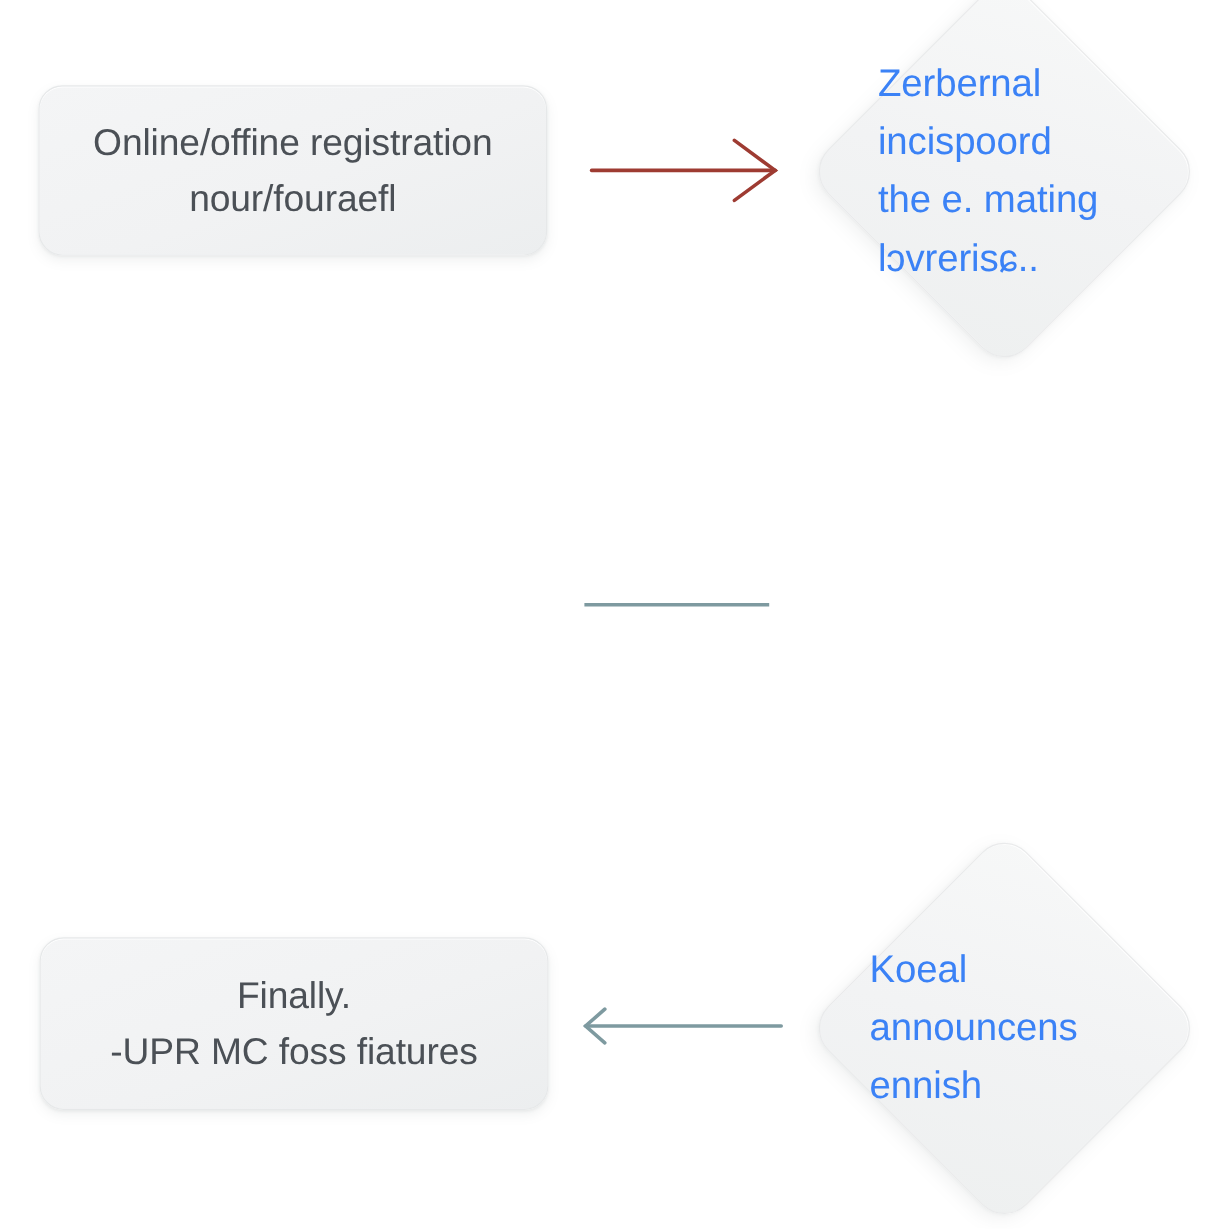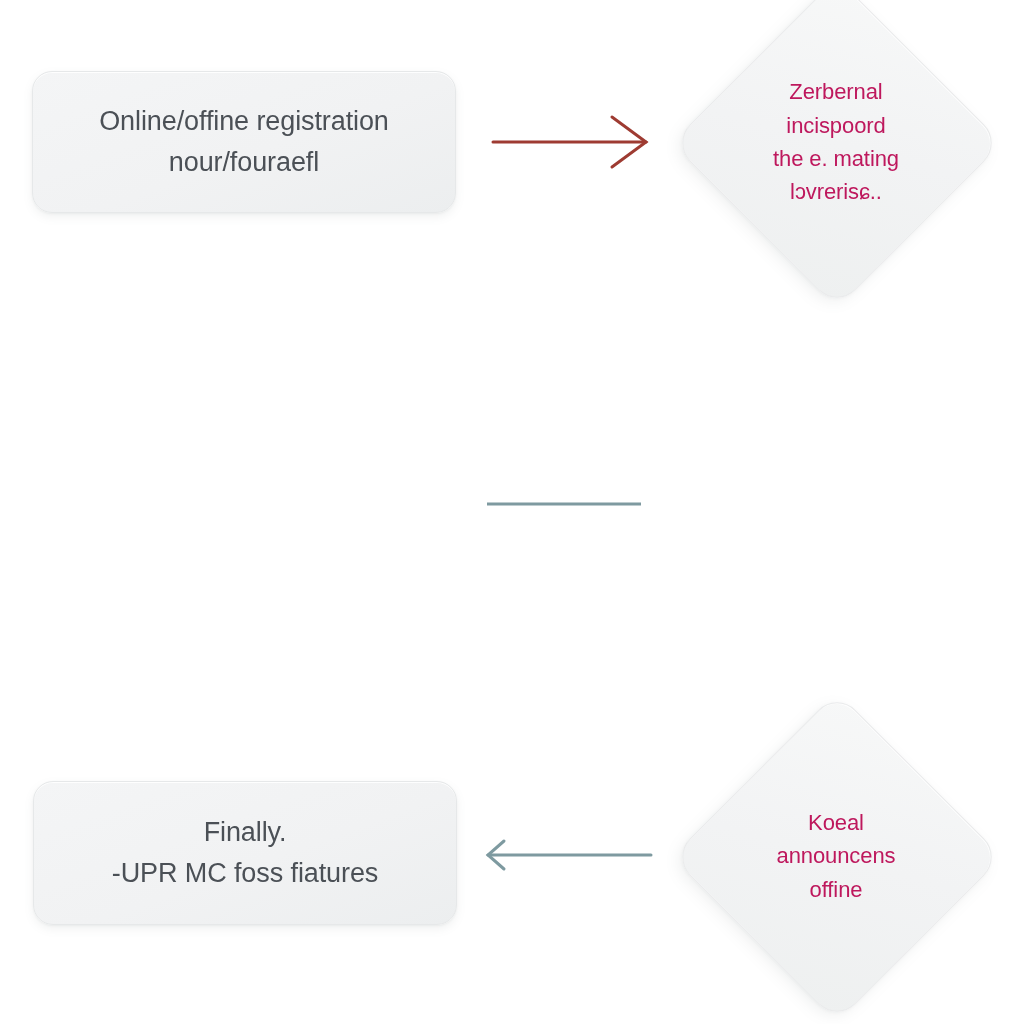--- a/index.html
+++ b/index.html
@@ -30,21 +30,21 @@
                 0 1px 2px rgba(120,125,130,0.08),
                 inset 0 1px 0 rgba(255,255,255,0.85);
     display: flex;
     align-items: center;
     justify-content: center;
     padding: 6px 18px;
   }
   .node-box .node-text {
     text-align: center;
     color: #4b5056;
-    font-size: 27px;
+    font-size: 31px;
     line-height: 1.52;
     letter-spacing: -0.1px;
     white-space: pre-line;
     font-weight: 400;
   }
 
   
   .node-diamond-wrap {
     position: absolute;
   }
@@ -66,23 +66,22 @@
     position: absolute;
     left: 0;
     top: 0;
     width: 100%;
     height: 100%;
     display: flex;
     align-items: center;
     justify-content: center;
   }
   .node-diamond-label .node-text {
-    text-align: center;
-    color: #be185d;
-    font-size: 22px;
+    color: #3b82f6;
+    font-size: 32px;
     line-height: 1.52;
     letter-spacing: -0.1px;
     white-space: pre-line;
     font-weight: 400;
     width: 74%;
   }
 
   
   .connector {
     position: absolute;
@@ -137,17 +136,17 @@
       <line x1="14" y1="22" x2="177" y2="22" stroke="#7e9aa0" stroke-width="3" stroke-linecap="round"></line>
       <polyline points="30,8 14,22 30,36" fill="none" stroke="#7e9aa0" stroke-width="3" stroke-linecap="round" stroke-linejoin="miter"></polyline>
     </svg>
   </div>
 
   <div class="node-diamond-wrap" style="left:720px; top:740px; width:232px; height:232px;">
     <div class="node-diamond"></div>
     <div class="node-diamond-label">
       <div class="node-text" style="width:96%;">Koeal
 announcens
-offine</div>
+ennish</div>
     </div>
   </div>
 
 </div>
 
 </body></html>

